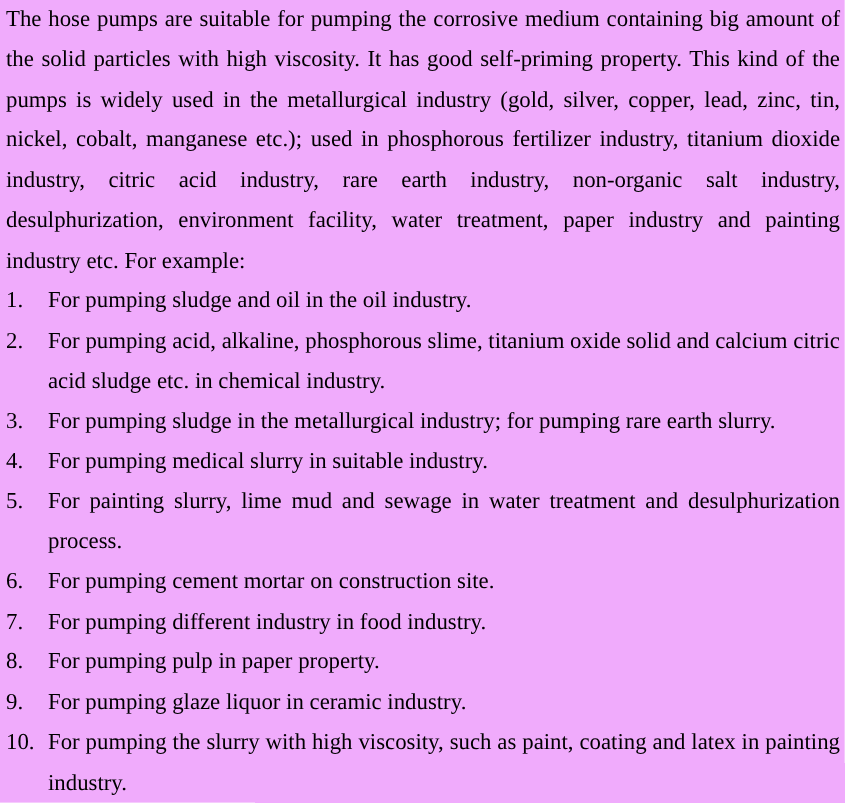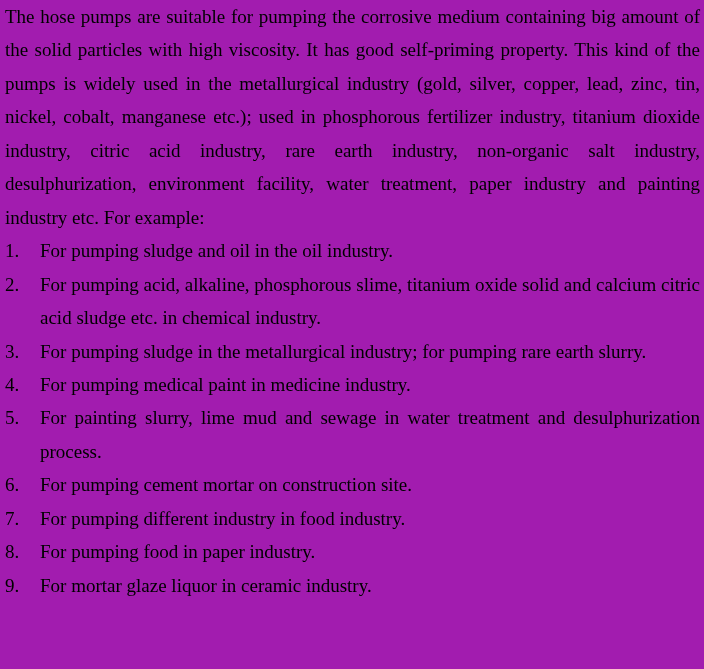--- a/index.html
+++ b/index.html
@@ -5,21 +5,21 @@
   html, body {
     margin: 0;
     padding: 0;
     background: #ffffff;
   }
   .page {
     width: 704px;
     height: 669px;
     box-sizing: border-box;
     padding: 0 4px 0 5px;
-    background: #a21caf;
+    background: #f0abfc;
     color: #000000;
     font-family: "Liberation Serif", "DejaVu Serif", serif;
     font-size: 19px;
     line-height: 33.45px;
     overflow: hidden;
   }
   .intro {
     text-align: justify;
   }
   .num-list {
@@ -58,43 +58,47 @@
       <span class="list-text">For pumping acid, alkaline, phosphorous slime, titanium oxide solid and calcium citric acid sludge etc. in chemical industry.</span>
     </div>
 
     <div class="list-row">
       <span class="list-num">3.</span>
       <span class="list-text">For pumping sludge in the metallurgical industry; for pumping rare earth slurry.</span>
     </div>
 
     <div class="list-row">
       <span class="list-num">4.</span>
-      <span class="list-text">For pumping medical paint in medicine industry.</span>
+      <span class="list-text">For pumping medical slurry in suitable industry.</span>
     </div>
 
     <div class="list-row">
       <span class="list-num">5.</span>
       <span class="list-text">For painting slurry, lime mud and sewage in water treatment and desulphurization process.</span>
     </div>
 
     <div class="list-row">
       <span class="list-num">6.</span>
       <span class="list-text">For pumping cement mortar on construction site.</span>
     </div>
 
     <div class="list-row">
       <span class="list-num">7.</span>
       <span class="list-text">For pumping different industry in food industry.</span>
     </div>
 
     <div class="list-row">
       <span class="list-num">8.</span>
-      <span class="list-text">For pumping food in paper industry.</span>
+      <span class="list-text">For pumping pulp in paper property.</span>
     </div>
 
     <div class="list-row">
       <span class="list-num">9.</span>
-      <span class="list-text">For mortar glaze liquor in ceramic industry.</span>
+      <span class="list-text">For pumping glaze liquor in ceramic industry.</span>
     </div>
 
+    <div class="list-row">
+      <span class="list-num">10.</span>
+      <span class="list-text">For pumping the slurry with high viscosity, such as paint, coating and latex in painting industry.</span>
+    </div>
 
   </div>
 </div>
 
 </body></html>

